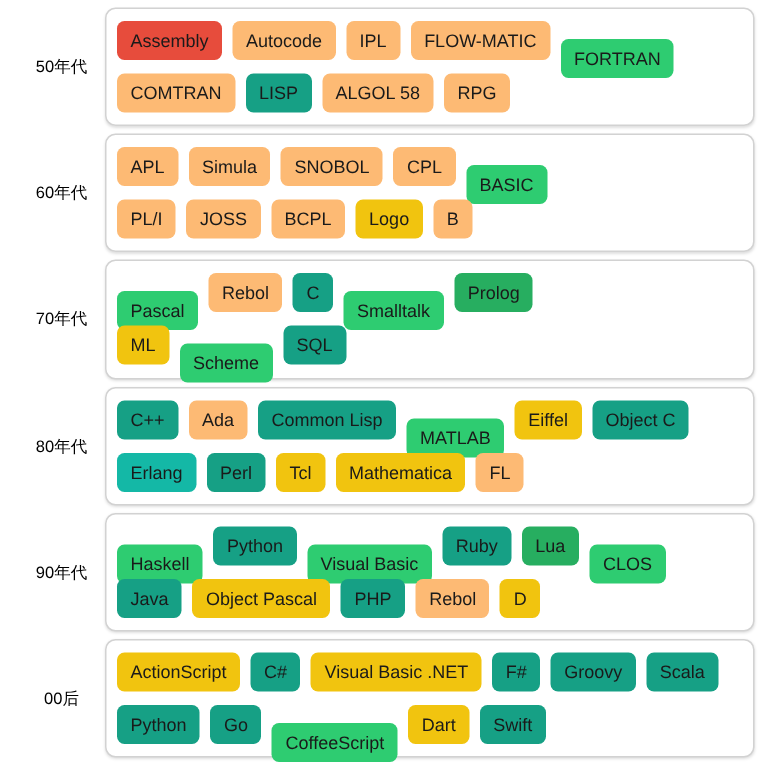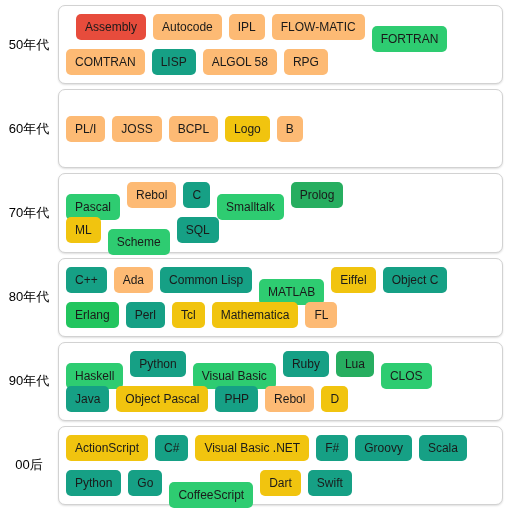--- a/index.html
+++ b/index.html
@@ -26,24 +26,25 @@
     display: flex;
     flex-direction: row;
     align-items: center;
     flex: 1 1 0;
     min-height: 0;
   }
   .decade-label {
     width: 58px;
     min-width: 58px;
     text-align: center;
-    font-size: 13px;
+    font-size: 11px;
     color: #000000;
     letter-spacing: 0px;
     user-select: none;
+    padding-left: 12px;
   }
   .decade-panel {
     flex: 1 1 auto;
     box-sizing: border-box;
     border: 1px solid #d2d2d2;
     border-radius: 7px;
     background: #ffffff;
     box-shadow: 0 1px 2px rgba(0,0,0,0.13);
     padding: 6px 7px 6px 7px;
     display: flex;
@@ -68,26 +69,26 @@
     display: flex;
     align-items: center;
     justify-content: center;
     padding: 0 9px;
     height: 26px;
     white-space: nowrap;
     box-sizing: border-box;
   }
   
   .c-gray   { background: #fdba74; }
-  .c-red    { background: #e74c3c; margin-left: 10px; }
+  .c-red    { background: #e74c3c; }
   .c-green  { background: #2ecc71; margin-top: 24px; }
   .c-teal   { background: #16a085; }
   .c-yellow { background: #f1c40f; }
   .c-mid    { background: #27ae60; }
-  .c-teal2  { background: #22c55e; }
+  .c-teal2  { background: #14b8a6; }
 </style>
 </head>
 <body>
 
 <div id="timeline">
     <div class="decade-row">
       <div class="decade-label">50年代</div>
       <div class="decade-panel">
         <div class="chip-line">
           <div class="chip c-red">Assembly</div>
@@ -100,20 +101,27 @@
           <div class="chip c-gray">COMTRAN</div>
           <div class="chip c-teal">LISP</div>
           <div class="chip c-gray">ALGOL 58</div>
           <div class="chip c-gray">RPG</div>
         </div>
       </div>
     </div>
     <div class="decade-row">
       <div class="decade-label">60年代</div>
       <div class="decade-panel">
+        <div class="chip-line">
+          <div class="chip c-gray">APL</div>
+          <div class="chip c-gray">Simula</div>
+          <div class="chip c-gray">SNOBOL</div>
+          <div class="chip c-gray">CPL</div>
+          <div class="chip c-green">BASIC</div>
+        </div>
         <div class="chip-line">
           <div class="chip c-gray">PL/I</div>
           <div class="chip c-gray">JOSS</div>
           <div class="chip c-gray">BCPL</div>
           <div class="chip c-yellow">Logo</div>
           <div class="chip c-gray">B</div>
         </div>
       </div>
     </div>
     <div class="decade-row">

